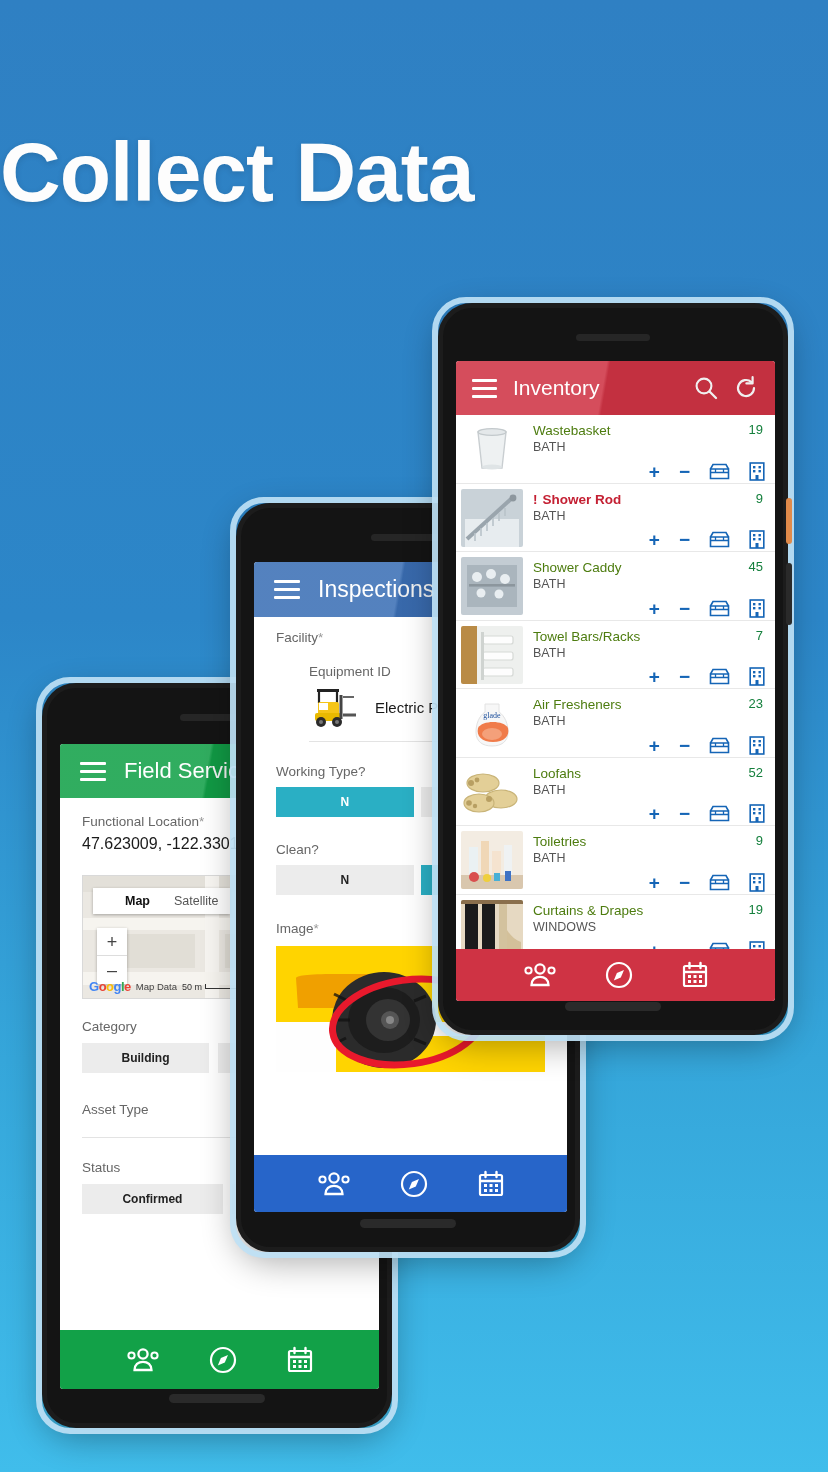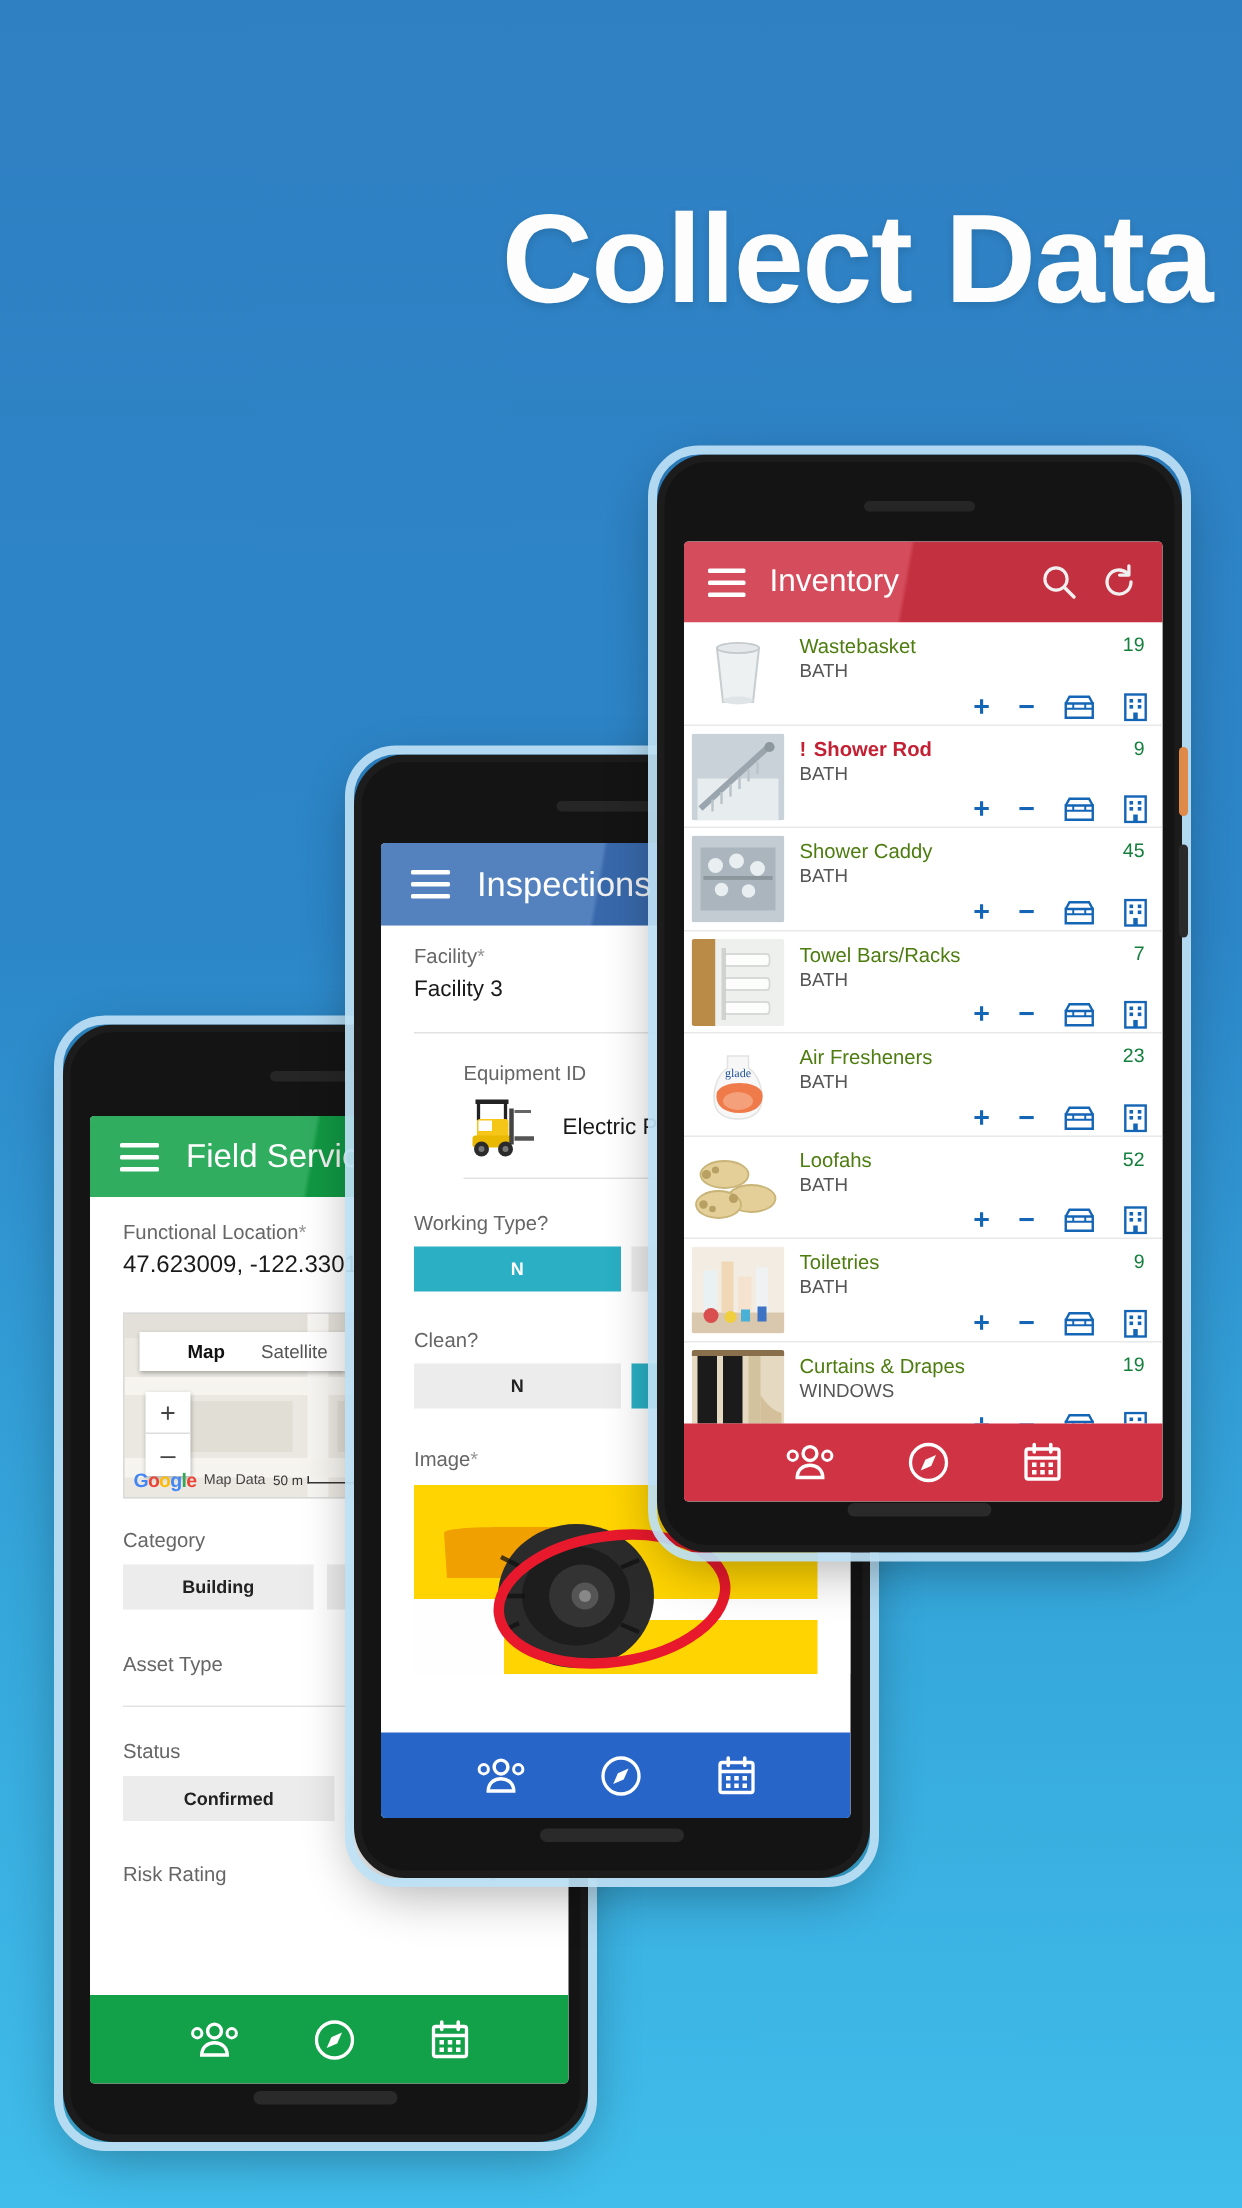--- a/index.html
+++ b/index.html
@@ -8,21 +8,21 @@
     font-family: "Liberation Sans", sans-serif;
   }
   body {
     background: linear-gradient(180deg, #2f80c3 0%, #2c86c8 42%, #35a6da 72%, #40bdeb 100%);
     position: relative;
   }
 
   
   .headline {
     position: absolute; top: 128px; left: 0; width: 808px;
-    text-align: right;
+    text-align: left;
     font-size: 84px; font-weight: bold; color: #fdfdfd;
     letter-spacing: -1px; line-height: 1.05;
     text-shadow: 0 2px 6px rgba(0,0,0,0.13);
   }
 
   
   .phone {
     position: absolute;
     background: #141414;
     border: 5px solid #1c1c1c;
@@ -253,24 +253,20 @@
       </div>
 
       <div class="fld" style="padding-top:22px;">
         <div class="fld-label">Status</div>
         <div class="chips">
           <div class="chip" style="width:143px">Confirmed</div>
           <div class="chip" style="width:127px"></div>
         </div>
       </div>
 
-      <div class="fld" style="padding-top:28px; position:relative;">
-        <div class="fld-label">Risk Rating</div>
-        <span class="chev" style="top:26px">⌄</span>
-      </div>
     </div>
 
     <div class="bottomnav" style="position:absolute;left:0;bottom:0;height:59px;background:#12a148;gap:49px;">
       <svg width="34" height="26" viewBox="0 0 34 26">
           <circle cx="17" cy="7" r="4.6" fill="none" stroke="#fff" stroke-width="2.3"></circle>
           <path d="M8.5 23c0-5.2 3.8-8.2 8.5-8.2s8.5 3 8.5 8.2z" fill="none" stroke="#fff" stroke-width="2.3"></path>
           <circle cx="5.5" cy="8.5" r="3.1" fill="none" stroke="#fff" stroke-width="2"></circle>
           <circle cx="28.5" cy="8.5" r="3.1" fill="none" stroke="#fff" stroke-width="2"></circle>
         </svg>
       <svg width="28" height="28" viewBox="0 0 28 28">
@@ -308,21 +304,20 @@
           <i></i>
           <i></i>
         </div>
       <div class="appbar-title">Inspections</div>
     </div>
 
     <div class="form">
 
       <div class="fld" style="padding-top:13px;">
         <div class="fld-label"><span>Facility</span><span class="req">*</span></div>
-        <div class="fld-value" style="padding-bottom:20px;">Facility 3</div>
       </div>
 
       <div class="fld" style="padding-top:19px;margin-left:33px;">
         <div class="fld-label">Equipment ID</div>
         <div class="equip-row">
           <svg width="54" height="44" viewBox="0 0 54 44">
             <rect x="8" y="4" width="22" height="3" fill="#222"></rect>
             <path d="M10 6v12M28 6v12" stroke="#222" stroke-width="2.2"></path>
             <rect x="9" y="17" width="21" height="14" rx="2" fill="#f5c518"></rect>
             <rect x="10" y="18" width="9" height="7" fill="#fff"></rect>

